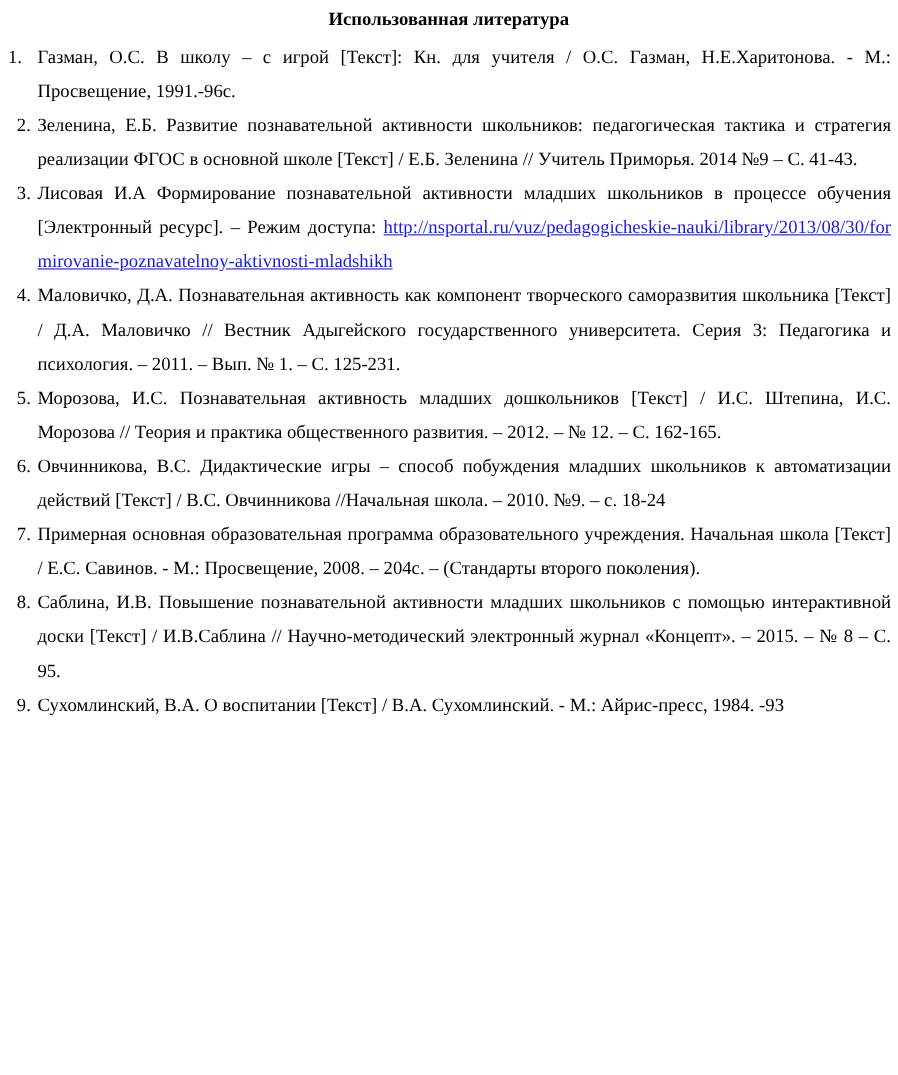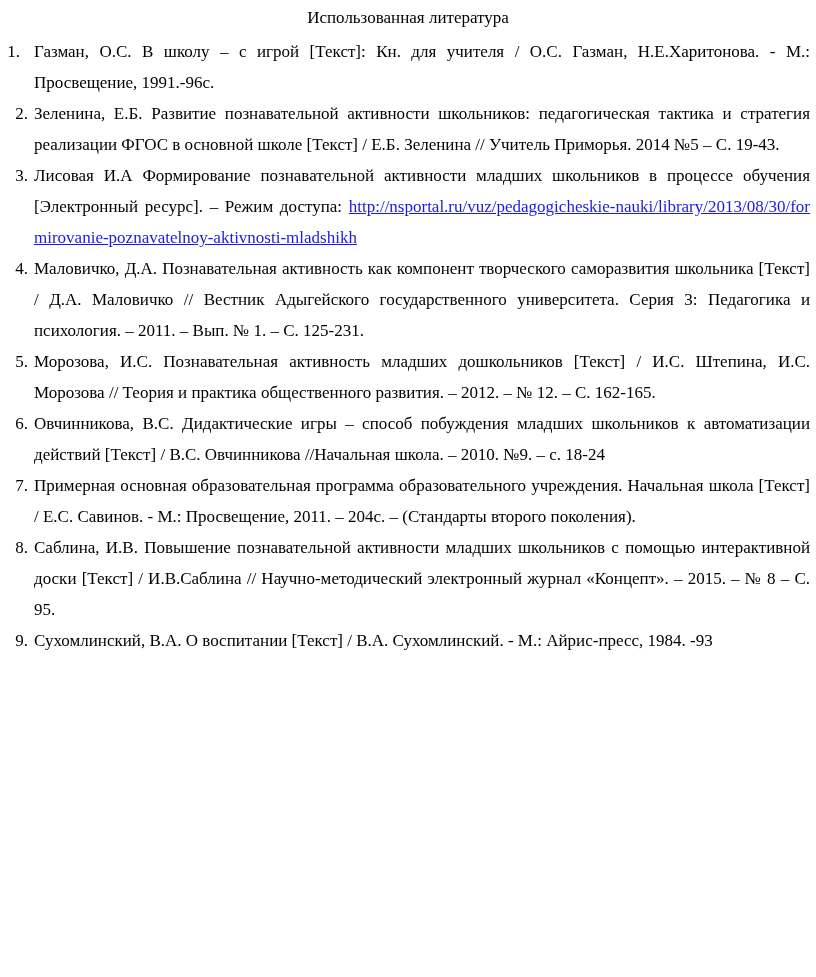--- a/index.html
+++ b/index.html
@@ -18,21 +18,21 @@
     min-height: 977px;
     box-sizing: border-box;
     padding: 6px 6px 0 6px;
     position: relative;
   }
   .doc-title {
     text-align: center;
     font-size: 17px;
     line-height: 24px;
     margin: 0 0 6px 0;
-    font-weight: normal;
+    font-weight: bold;
   }
   ol.ref-list {
     list-style: none;
     margin: 0;
     padding: 0;
     counter-reset: refcount;
   }
   ol.ref-list > li {
     counter-increment: refcount;
     position: relative;
@@ -76,21 +76,21 @@
 
   <div class="doc-title">Использованная литература</div>
 
   <ol class="ref-list">
 
     <li>
       <span class="ref-text">Газман, О.С. В школу – с игрой [Текст]: Кн. для учителя / О.С. Газман, Н.Е.Харитонова. - М.: Просвещение, 1991.-96с.</span>
     </li>
 
     <li>
-      <span class="ref-text">Зеленина, Е.Б. Развитие познавательной активности школьников: педагогическая тактика и стратегия реализации ФГОС в основной школе [Текст] / Е.Б. Зеленина // Учитель Приморья. 2014 №5 – С. 19-43.</span>
+      <span class="ref-text">Зеленина, Е.Б. Развитие познавательной активности школьников: педагогическая тактика и стратегия реализации ФГОС в основной школе [Текст] / Е.Б. Зеленина // Учитель Приморья. 2014 №9 – С. 41-43.</span>
     </li>
 
     <li>
       <span class="justify-block">
         <span>Лисовая И.А Формирование познавательной активности младших школьников в процессе обучения [Электронный ресурс]. – Режим доступа: </span><a class="ref-link" href="#">http://nsportal.ru/vuz/pedagogicheskie-nauki/library/2013/08/30/formirovanie-poznavatelnoy-aktivnosti-mladshikh</a>
       </span>
     </li>
 
     <li>
       <span class="ref-text">Маловичко, Д.А. Познавательная активность как компонент творческого саморазвития школьника [Текст] / Д.А. Маловичко // Вестник Адыгейского государственного университета. Серия 3: Педагогика и психология. – 2011. – Вып. № 1. – С. 125-231.</span>
@@ -98,21 +98,21 @@
 
     <li>
       <span class="ref-text">Морозова, И.С. Познавательная активность младших дошкольников [Текст] / И.С. Штепина, И.С. Морозова // Теория и практика общественного развития. – 2012. – № 12. – С. 162-165.</span>
     </li>
 
     <li>
       <span class="ref-text">Овчинникова, В.С. Дидактические игры – способ побуждения младших школьников к автоматизации действий [Текст] / В.С. Овчинникова //Начальная школа. – 2010. №9. – с. 18-24</span>
     </li>
 
     <li>
-      <span class="ref-text">Примерная основная образовательная программа образовательного учреждения. Начальная школа [Текст] / Е.С. Савинов. - М.: Просвещение, 2011. – 204с. – (Стандарты второго поколения).</span>
+      <span class="ref-text">Примерная основная образовательная программа образовательного учреждения. Начальная школа [Текст] / Е.С. Савинов. - М.: Просвещение, 2008. – 204с. – (Стандарты второго поколения).</span>
     </li>
 
     <li>
       <span class="ref-text">Саблина, И.В. Повышение познавательной активности младших школьников с помощью интерактивной доски [Текст] / И.В.Саблина // Научно-методический электронный журнал «Концепт». – 2015. – № 8 – С. 95.</span>
     </li>
 
     <li>
       <span class="ref-text">Сухомлинский, В.А. О воспитании [Текст] / В.А. Сухомлинский. - М.: Айрис-пресс, 1984. -93</span>
     </li>
 

